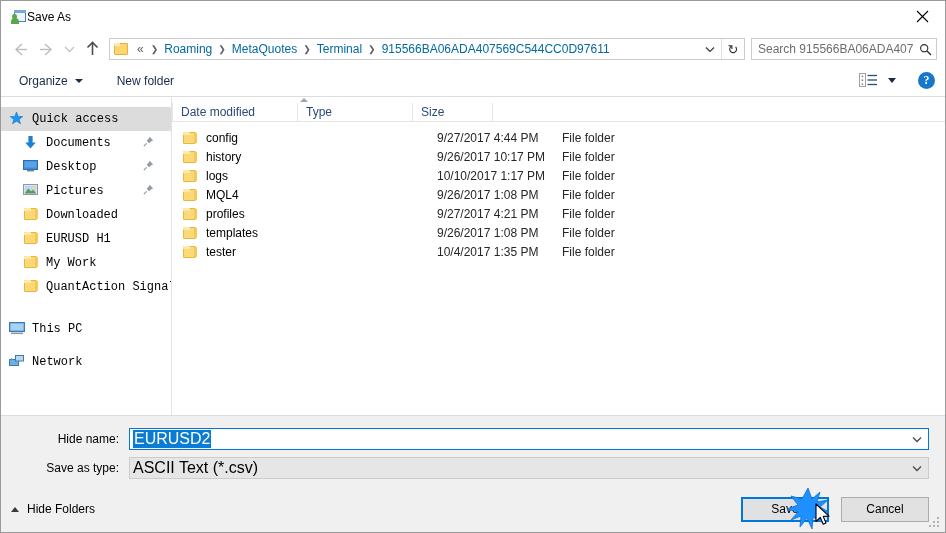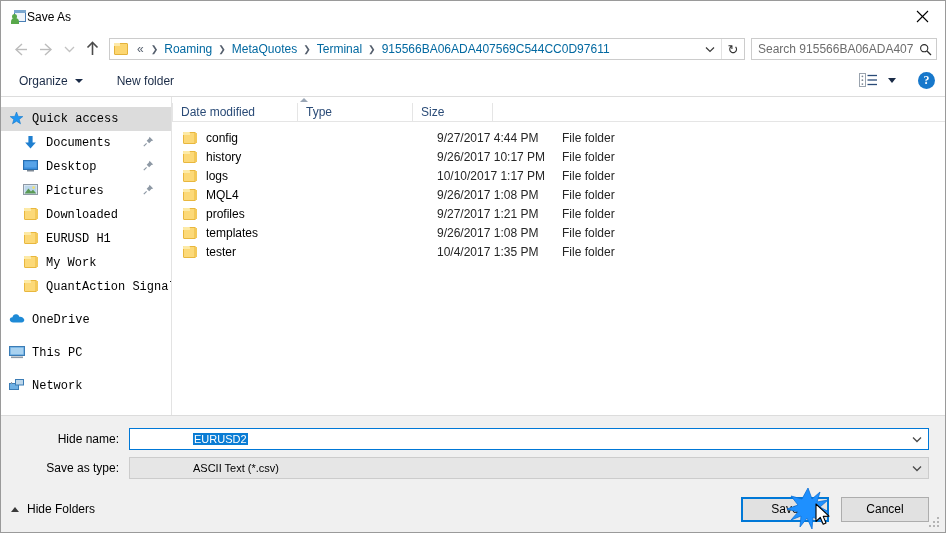--- a/index.html
+++ b/index.html
@@ -389,26 +389,25 @@
   }
   .combo.filename {
     background: #ffffff;
     border: 1px solid #0078d7;
   }
   .combo.filetype {
     background: #e6e6e6;
     border: 1px solid #cccccc;
   }
   .combo .value {
-    padding-left: 15px;
-    font-size: 11px;
+    padding-left: 3px;
+    font-size: 16px;
     flex: 1 1 auto;
     overflow: hidden;
     white-space: nowrap;
-    margin-left: 48px;
   }
   .combo .value .sel {
     background: #0a7cd4;
     color: #ffffff;
     padding: 1px 1px;
   }
   .combo .drop {
     width: 22px; height: 20px;
     display: flex; align-items: center; justify-content: center;
     flex: 0 0 auto;
@@ -693,28 +692,20 @@
               <div class="f-body"></div>
               <div class="f-flap"></div>
               <div class="f-edge"></div>
             </div>
         </div>
         <span class="side-label">QuantAction Signal</span>
       </div>
 
       <div class="gap"></div>
 
-      <div class="side-row">
-        <div class="side-ico">
-          <svg width="16" height="12" viewBox="0 0 16 12" aria-hidden="true">
-            <path d="M4.4 10.5 C2 10.5 0.6 9 0.8 7.3 C1 5.9 2.2 5.1 3.5 5.2 C3.8 3.3 5.5 2 7.4 2.3 C8.9 2.5 9.9 3.5 10.3 4.7 C12.4 4.3 14.6 5.6 15.2 7.6 C15.6 9.2 14.4 10.5 12.6 10.5 Z" fill="#1e8ad6"></path>
-          </svg>
-        </div>
-        <span class="side-label">OneDrive</span>
-      </div>
 
       <div class="gap"></div>
 
       <div class="side-row">
         <div class="side-ico">
           <svg width="16" height="14" viewBox="0 0 16 14" aria-hidden="true">
             <rect x="0.5" y="1.5" width="15" height="9" fill="#5fa6e0" stroke="#3b7cb5" stroke-width="1"></rect>
             <rect x="1.6" y="2.6" width="12.8" height="6.8" fill="#a9d2f0"></rect>
             <rect x="2" y="11.5" width="12" height="1.6" fill="#8e99a5"></rect>
           </svg>
@@ -800,21 +791,21 @@
         </div>
         <div class="row">
           <div class="cell-name">
             <span class="folder">
                 <span class="f-body"></span>
                 <span class="f-flap"></span>
                 <span class="f-edge"></span>
               </span>
             <span>profiles</span>
           </div>
-          <div class="cell-date">9/27/2017 1:21 PM</div>
+          <div class="cell-date">9/27/2017 4:21 PM</div>
           <div class="cell-type">File folder</div>
           <div class="cell-size"></div>
         </div>
         <div class="row">
           <div class="cell-name">
             <span class="folder">
                 <span class="f-body"></span>
                 <span class="f-flap"></span>
                 <span class="f-edge"></span>
               </span>

